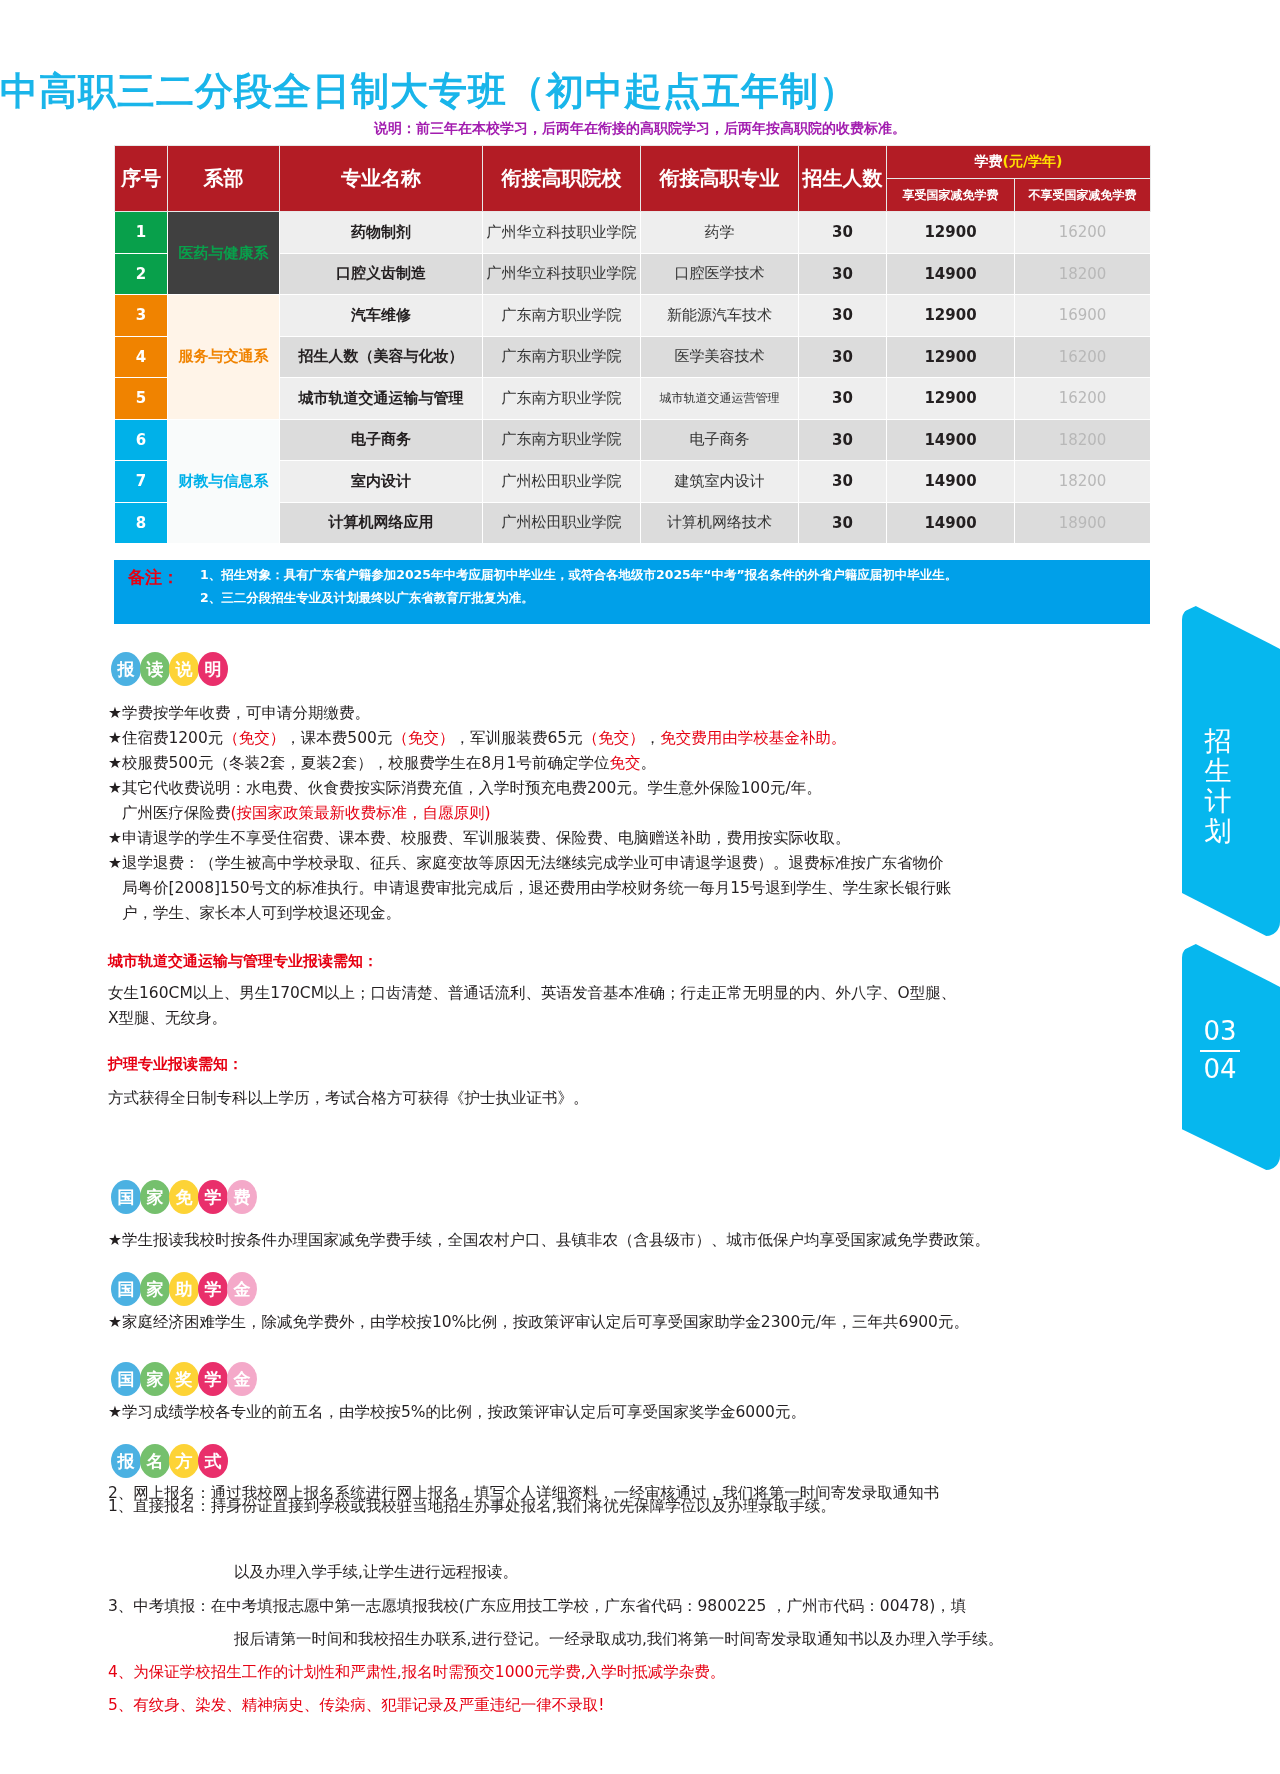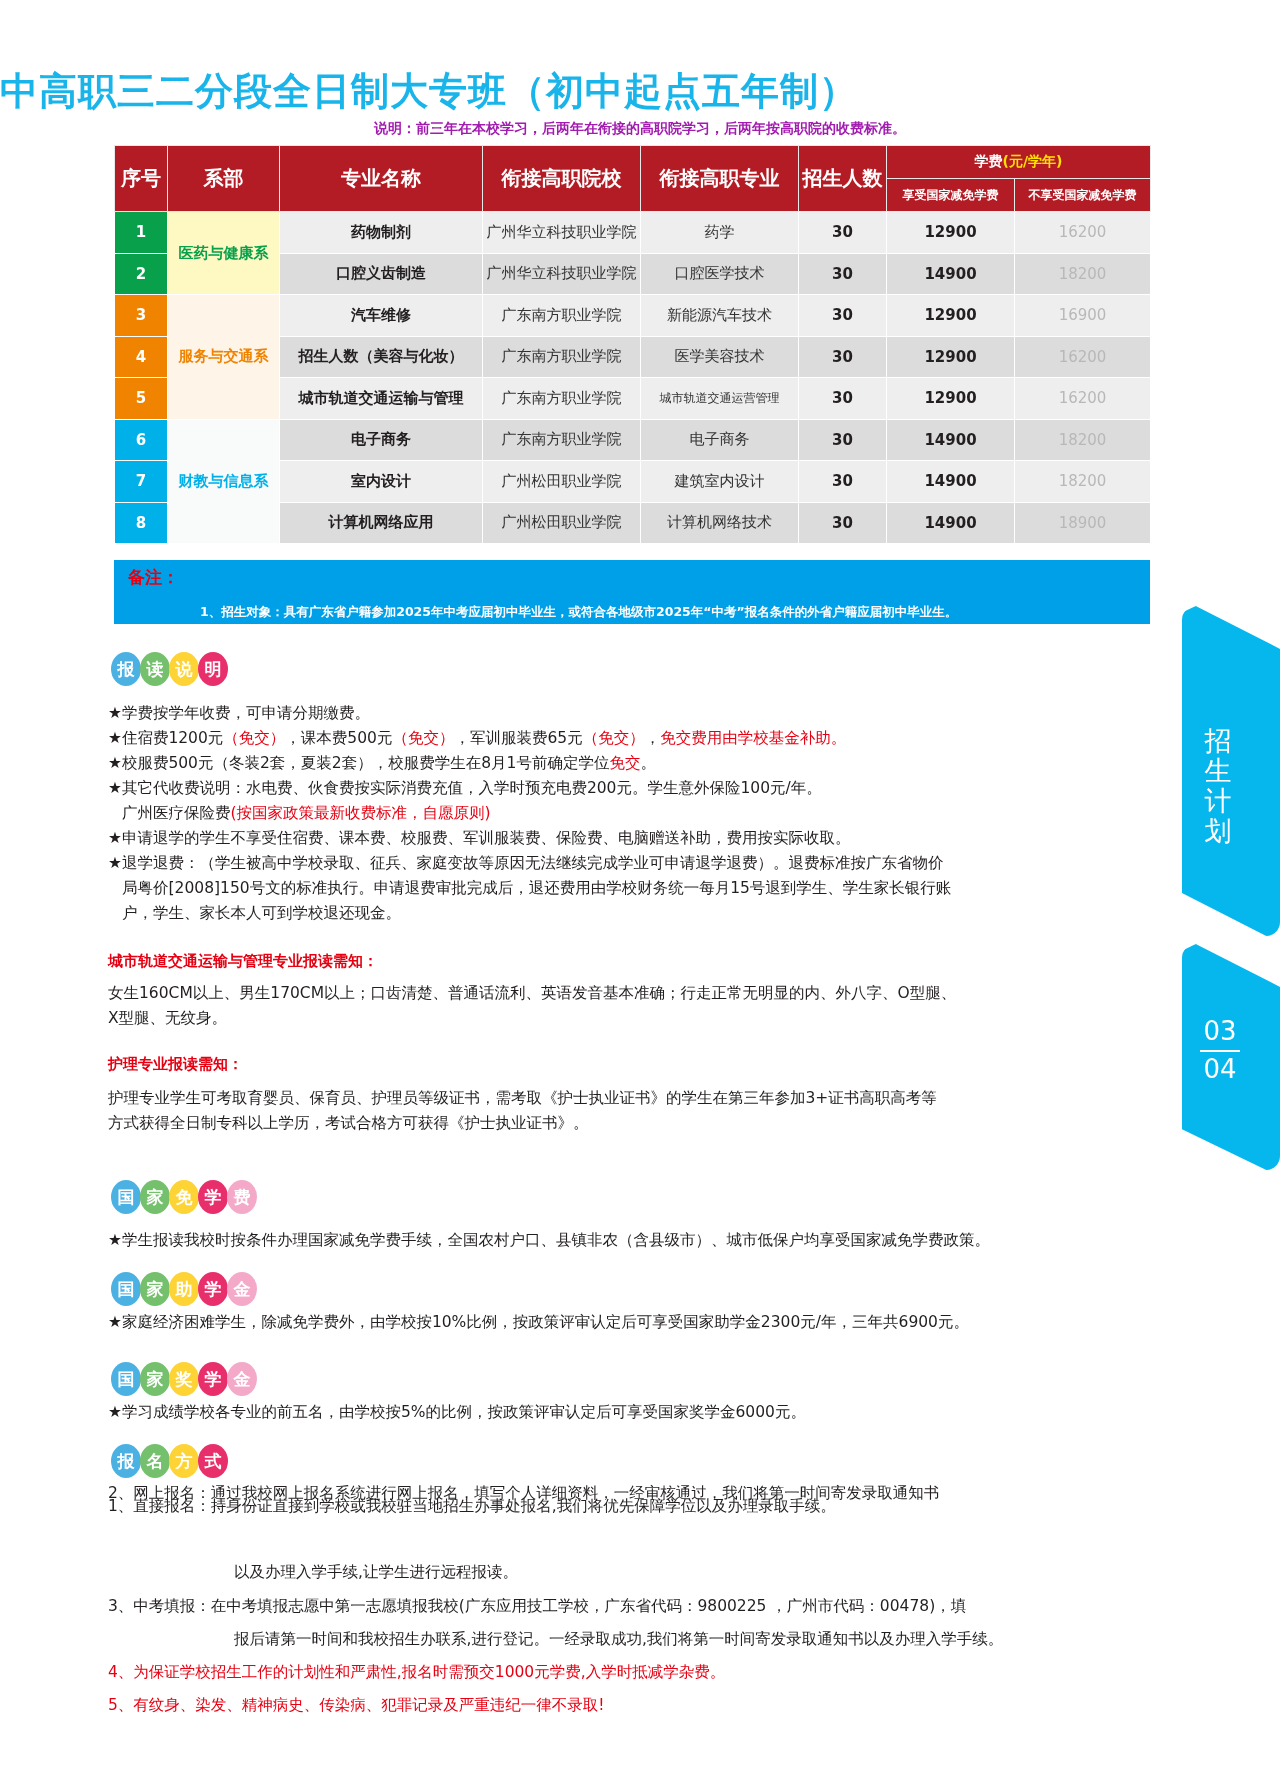--- a/index.html
+++ b/index.html
@@ -28,38 +28,38 @@
   table.plan th.fee-head .unit { color: #ffe000; }
   table.plan td {
     border: 1px solid #ffffff; height: 41.5px; text-align: center; vertical-align: middle;
     font-size: 15px;
   }
   td.idx { color: #fff; font-size: 20px; font-weight: bold; border-left: none; }
   td.idx.green { background: #08a04b; }
   td.idx.orange { background: #f08300; }
   td.idx.blue { background: #00b1e9; }
   td.dept { font-size: 15px; font-weight: bold; }
-  td.dept.green { background: #fef9c3; color: #08a04b; margin-top: 32px; }
+  td.dept.green { background: #404040; color: #08a04b; margin-top: 32px; }
   td.dept.orange { background: #fff4e8; color: #f08300; }
   td.dept.blue { background: #f9fbfb; color: #00b1e9; }
   tr.odd td.c { background: #eeeeee; }
   tr.even td.c { background: #dcdcdc; }
   td.major { font-weight: bold; font-size: 15px; }
   td.school, td.hmajor { font-size: 13px; color: #333; }
   td.num { font-size: 19px; font-weight: bold; }
   td.fee1 { font-size: 19px; font-weight: bold; }
   td.fee2 { font-size: 19px; color: #b8b8b8; }
   .note-box {
     position: absolute; left: 114px; top: 560px; width: 1036px; height: 64px;
     background: #00a0e9;
   }
   .note-label {
     position: absolute; left: 14px; top: 6px; color: #e60012; font-weight: bold; font-size: 17px;
   }
-  .note-line { position: absolute; left: 86px; color: #fff; font-weight: bold; font-size: 12.5px; margin-top: 37px; }
+  .note-line { position: absolute; left: 86px; color: #fff; font-weight: bold; font-size: 12.5px; }
   .section-badge { position: absolute; left: 111px; height: 34px; display: flex; }
   .section-badge span {
     width: 30px; height: 34px; border-radius: 50%; color: #fff; font-weight: bold;
     display: flex; align-items: center; justify-content: center; font-size: 17px; margin-right: -1px;
   }
   .c1 { background: #4bb1e2; } .c2 { background: #75c06d; } .c3 { background: #fdd336; }
   .c4 { background: #e92f6b; } .c5 { background: #f4a9c9; }
   .para { position: absolute; left: 108px; font-size: 15.5px; line-height: 25px; color: #231f20; width: 1060px; }
   .red { color: #e60012; }
   .red-head { position: absolute; left: 108px; font-size: 15px; font-weight: bold; color: #e60012; }
@@ -213,21 +213,20 @@
 </div>
 
 <div class="red-head" style="top:952px">城市轨道交通运输与管理专业报读需知：</div>
 <div class="para" style="top:981px">
   <div>女生160CM以上、男生170CM以上；口齿清楚、普通话流利、英语发音基本准确；行走正常无明显的内、外八字、O型腿、</div>
   <div>X型腿、无纹身。</div>
 </div>
 
 <div class="red-head" style="top:1055px">护理专业报读需知：</div>
 <div class="para" style="top:1086px">
-  <div>护理专业学生可考取育婴员、保育员、护理员等级证书，需考取《护士执业证书》的学生在第三年参加3+证书高职高考等</div>
   <div>方式获得全日制专科以上学历，考试合格方可获得《护士执业证书》。</div>
 </div>
 
 <div class="section-badge" style="top:1180px">
   <span class="c1">国</span>
   <span class="c2">家</span>
   <span class="c3">免</span>
   <span class="c4">学</span>
   <span class="c5">费</span>
 </div>

